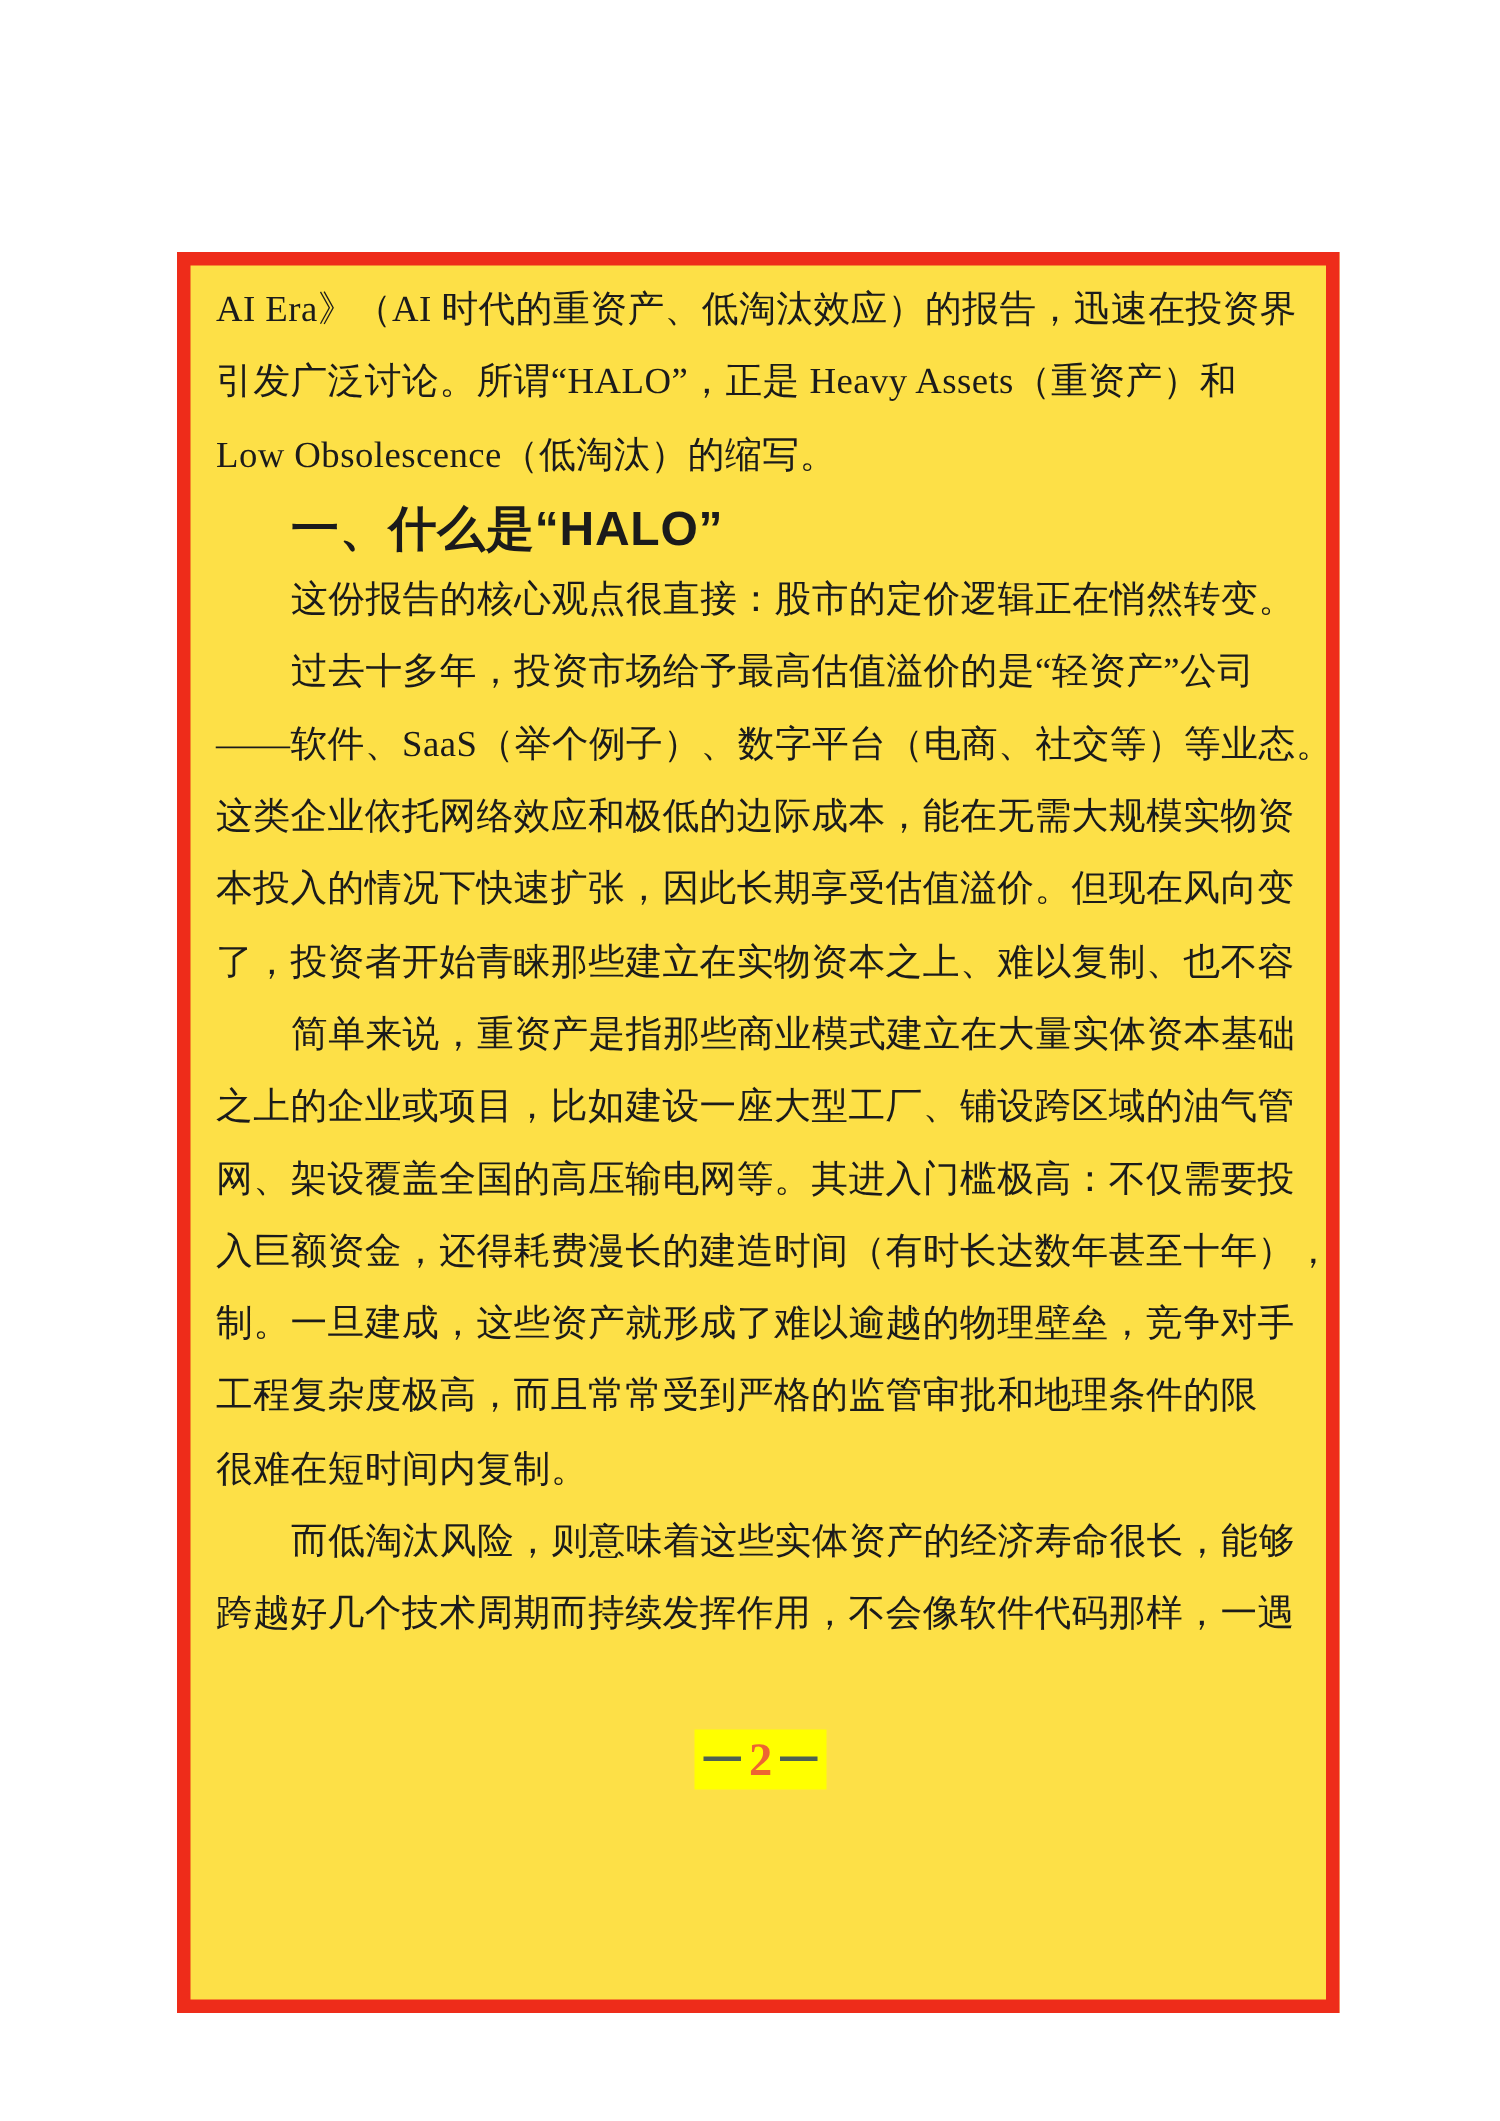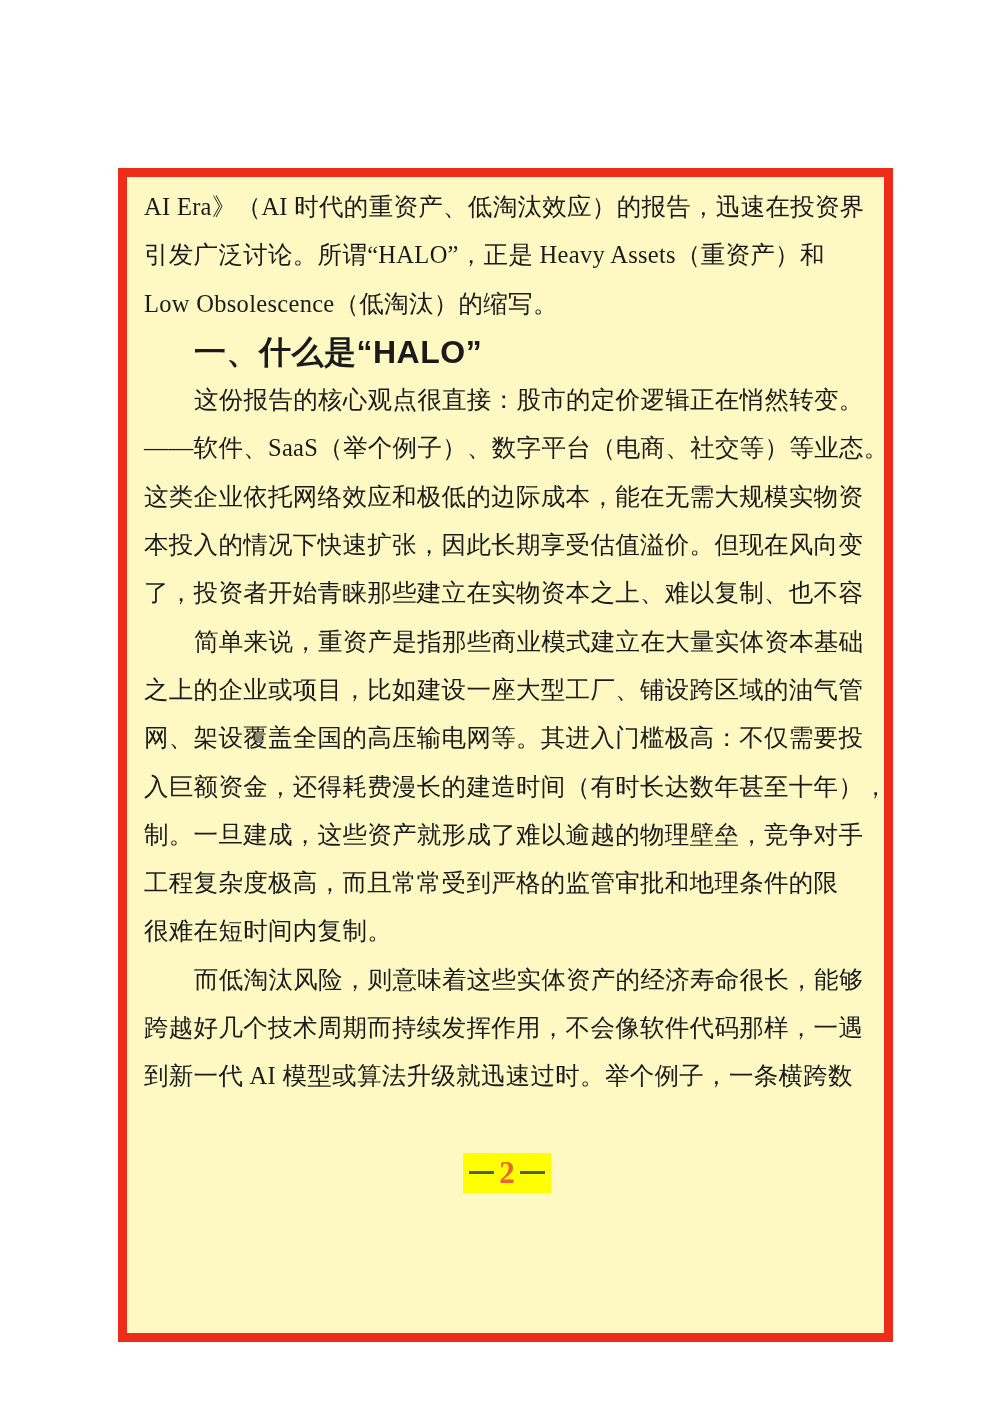--- a/index.html
+++ b/index.html
@@ -16,21 +16,21 @@
     font-family: "Liberation Serif", "DejaVu Serif", serif;
   }
   .page-border {
     position: absolute;
     left: 118px;
     top: 168px;
     width: 775px;
     height: 1174px;
     border: 9px solid #ee2c1a;
     box-sizing: border-box;
-    background: #fef9c3;
+    background: #fde047;
   }
   .content {
     padding: 6px 14px 0 17px;
     overflow: visible;
   }
   .line {
     font-size: 24.5px;
     letter-spacing: 0.3px;
     line-height: 48.3px;
     height: 48.3px;
@@ -75,34 +75,34 @@
 <body>
 
 <div class="page">
   <div class="page-border" style="border-color: rgb(238, 44, 26);">
     <div class="content">
       <div class="line" style="color: rgb(27, 27, 27);">AI Era》（AI 时代的重资产、低淘汰效应）的报告，迅速在投资界</div>
       <div class="line" style="color: rgb(27, 27, 27);">引发广泛讨论。所谓“HALO”，正是 Heavy Assets（重资产）和</div>
       <div class="line" style="color: rgb(27, 27, 27);">Low Obsolescence（低淘汰）的缩写。</div>
       <div class="line heading indent" style="color: rgb(27, 27, 27);">一、什么是“HALO”</div>
       <div class="line indent" style="color: rgb(27, 27, 27);">这份报告的核心观点很直接：股市的定价逻辑正在悄然转变。</div>
+      <div class="line indent" style="color: rgb(27, 27, 27);">过去十多年，投资市场给予最高估值溢价的是“轻资产”公司</div>
       <div class="line" style="color: rgb(27, 27, 27);">——软件、SaaS（举个例子）、数字平台（电商、社交等）等业态。</div>
       <div class="line" style="color: rgb(27, 27, 27);">这类企业依托网络效应和极低的边际成本，能在无需大规模实物资</div>
       <div class="line" style="color: rgb(27, 27, 27);">本投入的情况下快速扩张，因此长期享受估值溢价。但现在风向变</div>
       <div class="line" style="color: rgb(27, 27, 27);">了，投资者开始青睐那些建立在实物资本之上、难以复制、也不容</div>
       <div class="line indent" style="color: rgb(27, 27, 27);">简单来说，重资产是指那些商业模式建立在大量实体资本基础</div>
       <div class="line" style="color: rgb(27, 27, 27);">之上的企业或项目，比如建设一座大型工厂、铺设跨区域的油气管</div>
       <div class="line" style="color: rgb(27, 27, 27);">网、架设覆盖全国的高压输电网等。其进入门槛极高：不仅需要投</div>
       <div class="line" style="color: rgb(27, 27, 27);">入巨额资金，还得耗费漫长的建造时间（有时长达数年甚至十年），</div>
       <div class="line" style="color: rgb(27, 27, 27);">制。一旦建成，这些资产就形成了难以逾越的物理壁垒，竞争对手</div>
       <div class="line" style="color: rgb(27, 27, 27);">工程复杂度极高，而且常常受到严格的监管审批和地理条件的限</div>
       <div class="line" style="color: rgb(27, 27, 27);">很难在短时间内复制。</div>
       <div class="line indent" style="color: rgb(27, 27, 27);">而低淘汰风险，则意味着这些实体资产的经济寿命很长，能够</div>
       <div class="line" style="color: rgb(27, 27, 27);">跨越好几个技术周期而持续发挥作用，不会像软件代码那样，一遇</div>
-      <div class="line" style="color: rgb(27, 27, 27);">到新一代 AI 模型或算法升级就迅速过时。举个例子，一条横跨数</div>
 
       <div class="footer">
         <div class="footer-badge" style="background: rgb(255, 255, 0);">
           <div class="footer-dash" style="background: rgb(77, 97, 82);"></div>
           <div class="footer-num" style="color: rgb(237, 100, 51);">2</div>
           <div class="footer-dash" style="background: rgb(77, 97, 82);"></div>
         </div>
       </div>
     </div>
   </div>

